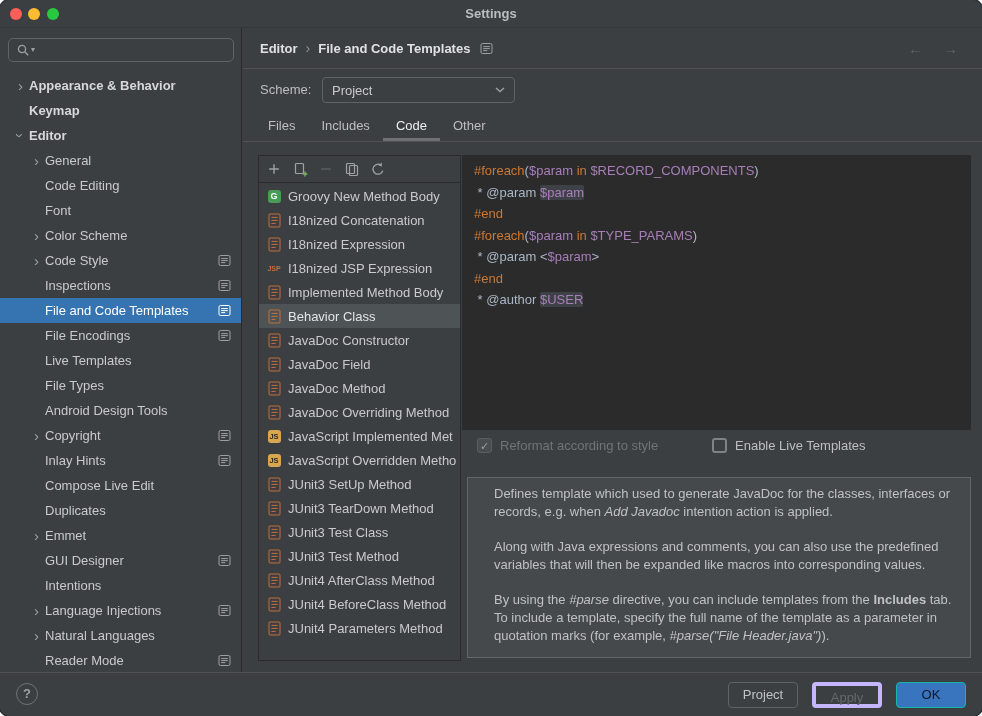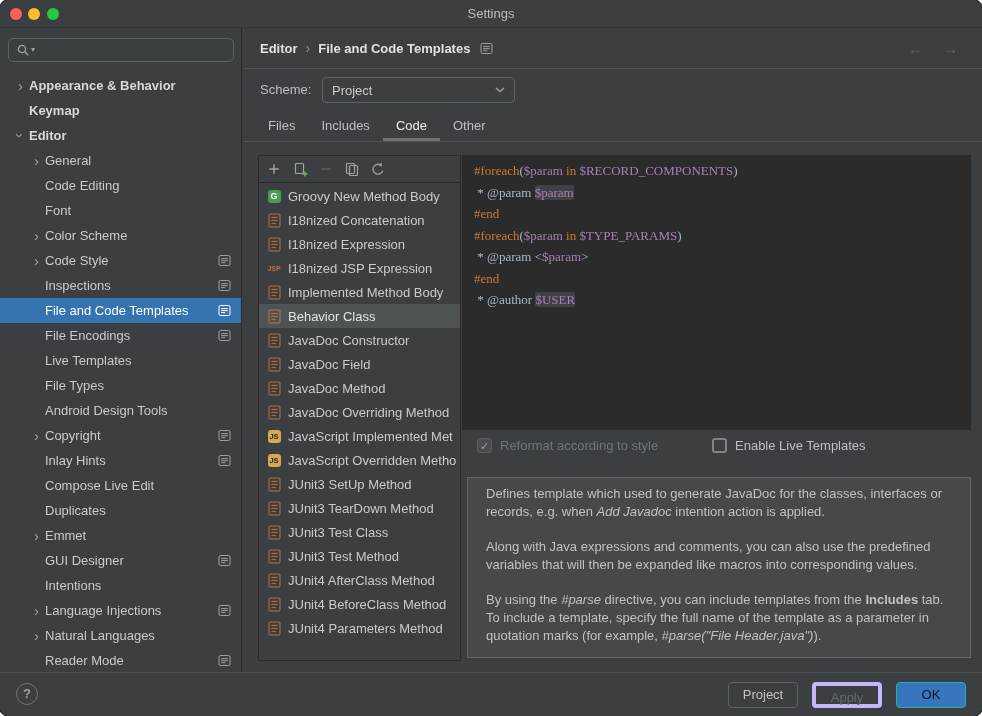--- a/index.html
+++ b/index.html
@@ -5,21 +5,21 @@
   *{margin:0;padding:0;box-sizing:border-box}
   html,body{background:#ffffff}
   #window{position:relative;width:982px;height:716px;background:#3C3F41;border-radius:9px;overflow:hidden;
           font-family:"Liberation Sans",sans-serif;font-size:13px;color:#BCBEC4;box-shadow:0 0 0 1px #26282a}
   
   .titlebar{position:absolute;top:0;left:0;right:0;height:28px;background:#3C3F41;border-bottom:1px solid #353839}
   .light{position:absolute;top:8px;width:12px;height:12px;border-radius:50%}
   .light.red{left:10px;background:#FF5F57}
   .light.yellow{left:28px;background:#FEBC2E}
   .light.green{left:47px;background:#28C840}
-  .win-title{position:absolute;left:0;right:0;top:0;height:28px;line-height:28px;text-align:center;font-weight:normal;color:#B9BDC1}
+  .win-title{position:absolute;left:0;right:0;top:0;height:28px;line-height:28px;text-align:center;font-weight:bold;color:#B9BDC1}
   
   .sidebar{position:absolute;top:28px;left:0;width:242px;height:644px;border-right:1px solid #2B2B2B;overflow:hidden}
   .search-wrap{position:absolute;top:10px;left:8px;width:226px;height:24px}
   .search-input{width:100%;height:100%;background:#3C3F41;border:1px solid #5E6366;border-radius:5px;color:#DDDFE1;
                 padding:0 6px 0 34px;outline:none;font:13px "Liberation Sans",sans-serif}
   .search-icon{position:absolute;left:8px;top:5px;display:flex;align-items:center;gap:1px}
   .search-caret{color:#9DA0A2;font-size:8px;line-height:14px}
   .tree{position:absolute;top:45px;left:0;right:0;bottom:0;overflow:hidden}
   .tree-row{height:25px;display:flex;align-items:center;padding-left:12px;cursor:pointer;white-space:nowrap}
   .tree-row.lvl1{padding-left:28px}
@@ -56,38 +56,38 @@
   .tpl-row.selected{background:#4E5355}
   .ficon{flex:0 0 16px;width:16px;display:flex;align-items:center;justify-content:center}
   .badge{border-radius:3px;font-weight:bold;text-align:center}
   .badge.groovy{width:13px;height:13px;background:#499C54;color:#fff;font-size:9px;line-height:13px}
   .badge.js{width:13px;height:13px;background:#D9A84E;color:#2B2B2B;font-size:7.5px;line-height:13px}
   .jsp-text{color:#C3713C;font-size:7px;font-weight:bold}
   .tpl-label{color:#C8CACC}
   .tpl-row.selected .tpl-label{color:#E2E4E6}
   
   .code-editor{position:absolute;left:219px;top:127px;width:509px;height:275px;background:#2B2B2B;
-               font-family:Liberation Serif, serif;font-size:13px;line-height:21.5px;padding:5px 0 0 12px;overflow:hidden;cursor:text}
+               font-family:Liberation Sans, sans-serif;font-size:13px;line-height:21.5px;padding:5px 0 0 12px;overflow:hidden;cursor:text}
   .code-line{white-space:pre}
   .tok-kw{color:#CC7832}
   .tok-var{color:#A87EB8}
   .tok-pl{color:#A9B7C6}
   .tok-hl{background:#3E4246;border-radius:2px}
   
   .opt{position:absolute;top:408px;height:18px;display:flex;align-items:center;gap:8px}
   .opt1{left:234px;color:#6E7478}
   .opt2{left:469px;color:#BCBEC4}
   .cb{width:15px;height:15px;border-radius:3px;flex:0 0 15px;text-align:center}
   .cb.checked-disabled{background:#494D4F;border:1px solid #5A5E60;color:#9DA0A2;font-size:11px;line-height:14px}
   .cb.empty{background:transparent;border:2px solid #7F8386}
   
   .desc-label{position:absolute;left:224px;top:452px;color:#ffffff}
   .desc-box{position:absolute;left:224px;top:449px;width:504px;height:181px;background:#45494B;border:1px solid #646769;
             color:#BFC1C3;padding:7px 10px;line-height:18px;overflow:hidden}
-  .desc-box p{margin:0 0 17px 8px}
+  .desc-box p{margin:0 0 17px 16px}
   .desc-box p:last-child{margin-bottom:0}
   .seg-i{font-style:italic}
   .seg-b{font-weight:bold}
   
   .footer{position:absolute;left:0;right:0;bottom:0;height:44px;background:#3C3F41;border-top:1px solid #515151}
   .help{position:absolute;left:16px;top:10px;width:22px;height:22px;border:1px solid #6E7276;border-radius:50%;
         color:#9DA0A2;text-align:center;line-height:20px;font-weight:bold;cursor:pointer}
   .btn{position:absolute;top:9px;height:26px;width:70px;border-radius:4px;text-align:center;line-height:24px;cursor:pointer}
   .btn-cancel{left:728px;background:#3C3F41;border:1px solid #5E6366;color:#C0C3C5}
   .btn-apply{left:812px;background:#3C3F41;border:4px solid #c4b5fd;color:#63686B;cursor:default}

